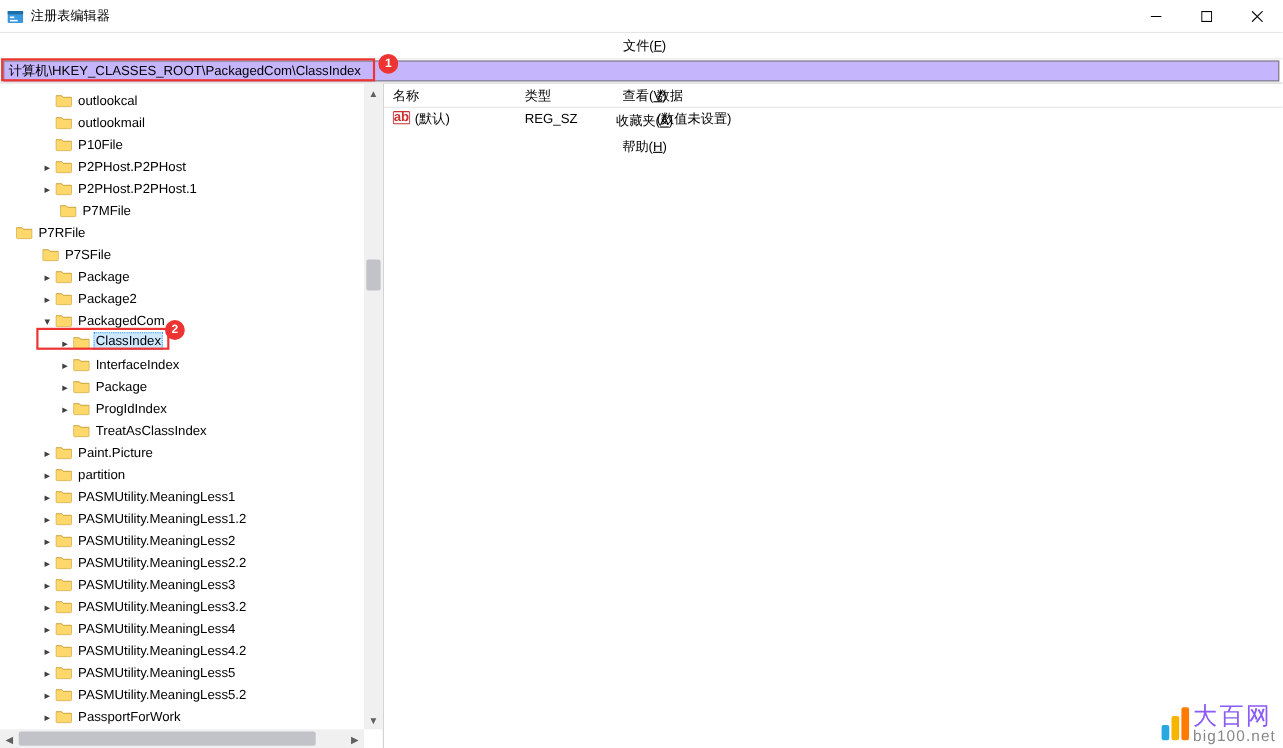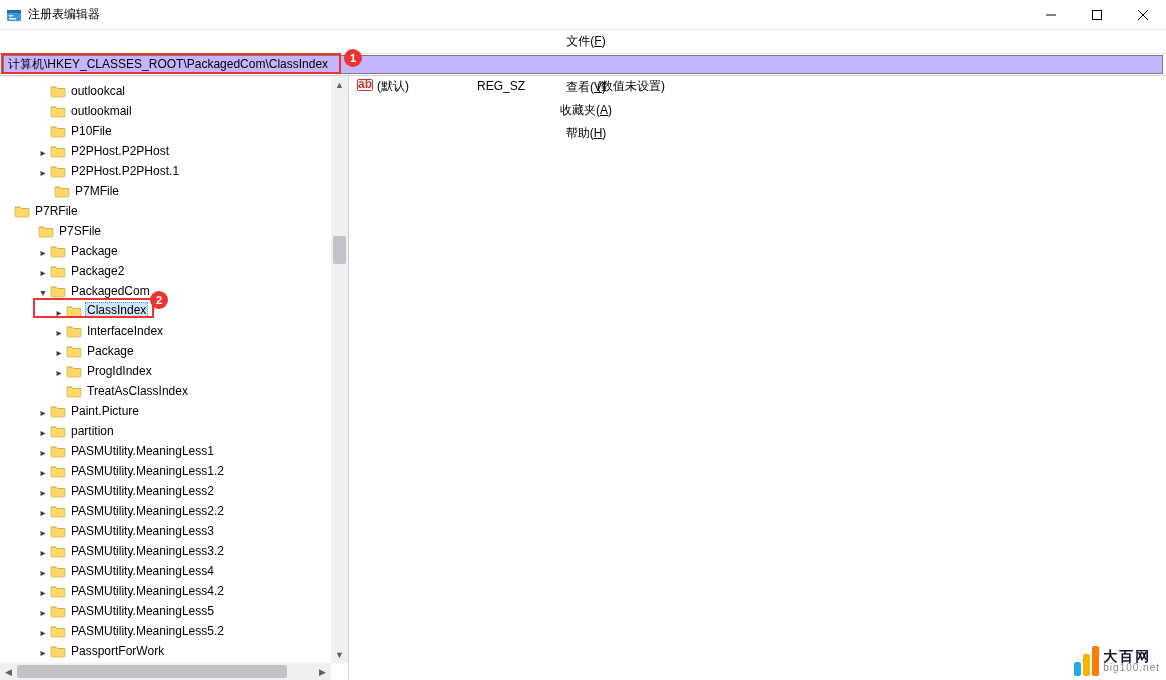--- a/index.html
+++ b/index.html
@@ -43,22 +43,22 @@
 .list-header { display: flex; height: 22px; border-bottom: 1px solid #e5e5e5; }
 .list-header .col { padding: 3px 8px; border-right: 1px solid transparent; }
 .list-body { }
 .list-row { display: flex; height: 20px; align-items: center; }
 .list-row .cell { padding: 0 8px; display: flex; align-items: flex-start; }
 .val-icon { width: 16px; height: 14px; margin-right: 4px; }
 
 .watermark { position: absolute; right: 6px; bottom: 4px; display: flex; align-items: center; gap: 4px; }
 .watermark .bars { display: flex; gap: 2px; }
 .watermark .bar { width: 7px; border-radius: 2px; }
-.watermark .txt-cn { font-size: 14px; font-weight: 700; color: #0f172a; letter-spacing: 2px; }
-.watermark .txt-en { font-size: 10px; color: #888; letter-spacing: 1px; }
+.watermark .txt-cn { font-size: 22px; font-weight: 400; color: #8b5cf6; letter-spacing: 2px; }
+.watermark .txt-en { font-size: 14px; color: #888; letter-spacing: 1px; }
 .watermark .txtcol { display: flex; flex-direction: column; line-height: 1; }
 </style>
 </head>
 <body>
 
 <div class="titlebar">
   <svg class="app-icon" viewBox="0 0 16 16">
     <rect x="1" y="3" width="14" height="11" rx="1" fill="#3a96dd"></rect>
     <rect x="1" y="3" width="14" height="3" fill="#1b6fa8"></rect>
     <rect x="3" y="8" width="4" height="1.5" fill="#fff"></rect>
@@ -344,20 +344,25 @@
       <div class="arrow" style="bottom:0;">▼</div>
     </div>
     <div class="hscroll">
       <div class="arrow" style="left:0;">◀</div>
       <div class="thumb" style="left:17px; width:270px;"></div>
       <div class="arrow" style="right:0;">▶</div>
     </div>
   </div>
 
   <div class="list-pane">
+    <div class="list-header">
+      <div class="col" style="width:120px;">名称</div>
+      <div class="col" style="width:120px;">类型</div>
+      <div class="col" style="width:300px;">数据</div>
+    </div>
     <div class="list-body" id="listbody">
         <div class="list-row">
           <div class="cell" style="width:120px">
             <svg class="val-icon" viewBox="0 0 16 14">
               <rect x="0.5" y="1.5" width="15" height="11" rx="1" fill="#fff" stroke="#c33" stroke-width="1"></rect>
               <text x="8" y="10" text-anchor="middle" font-size="8" fill="#c33" font-weight="bold">ab</text>
             </svg>
             <span>(默认)</span>
           </div>
           <div class="cell" style="width:120px">

